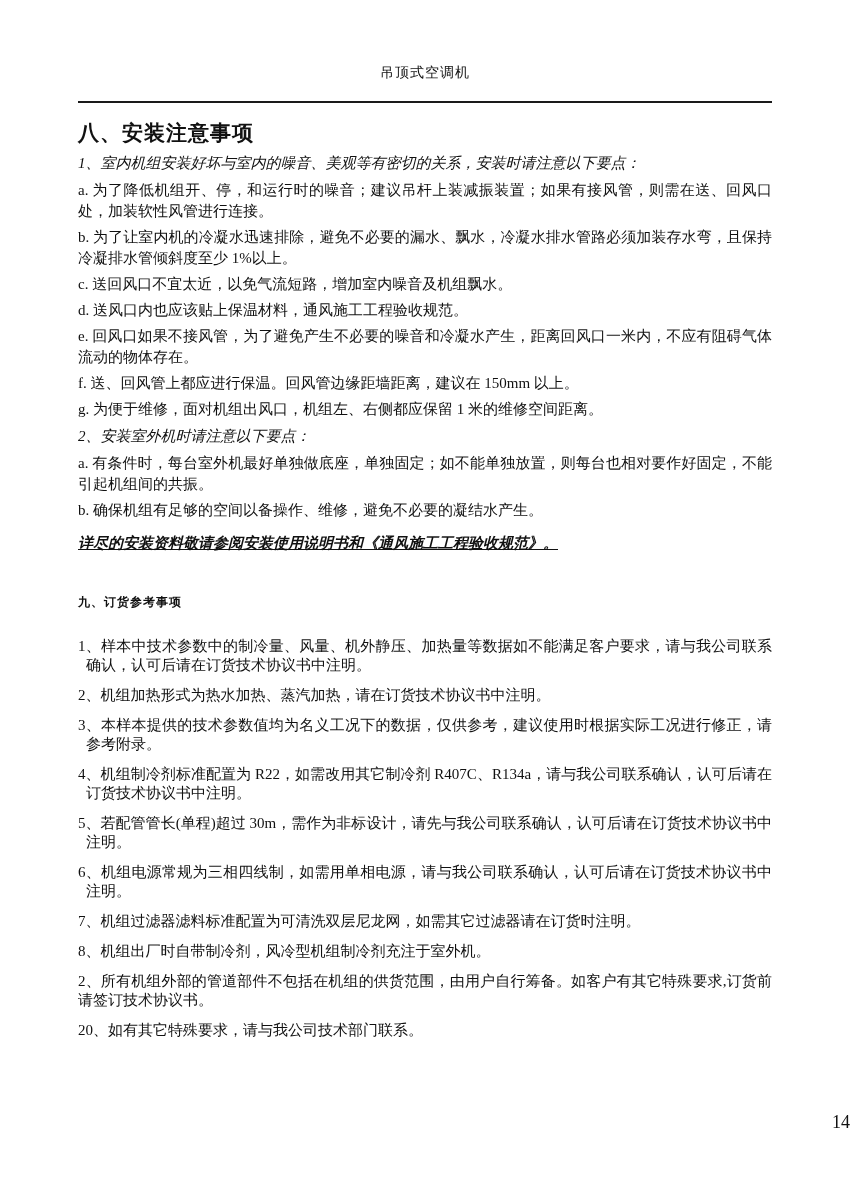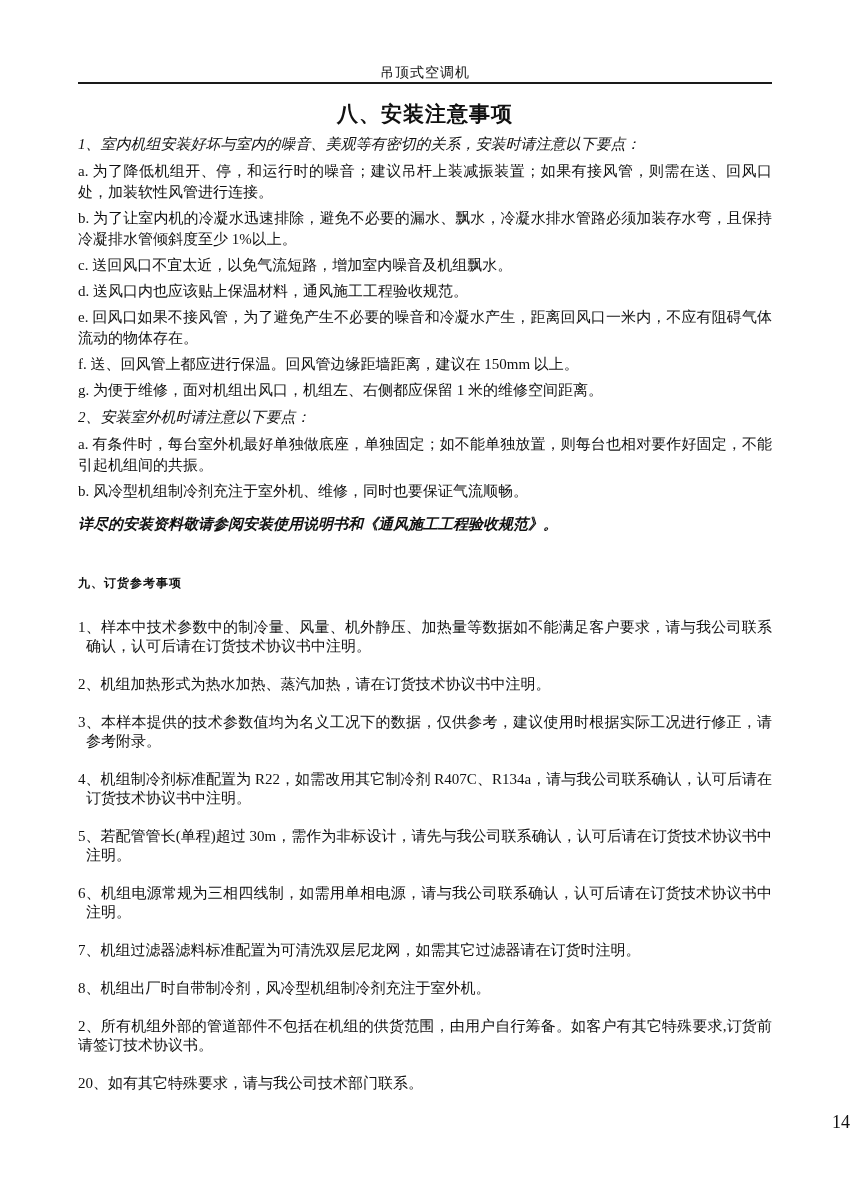--- a/index.html
+++ b/index.html
@@ -20,29 +20,28 @@
     width: 694px;
     margin: 0 auto;
     padding-top: 64px;
     height: 1138px;
   }
   .header-row {
     text-align: center;
     font-size: 14px;
     line-height: 18px;
     letter-spacing: 1px;
-    padding-bottom: 0;
+    padding-bottom: 19px;
     border-bottom: 2px solid #1a1a1a;
   }
   h1.sec8-title {
     font-size: 21px;
     font-weight: bold;
     margin: 16px 0 6px 0;
     letter-spacing: 1px;
-    text-align: center;
   }
   h2.sec9-title {
     font-size: 12px;
     font-weight: bold;
     margin: 40px 0 0 0;
     letter-spacing: 1px;
   }
   p.intro {
     font-style: italic;
     font-size: 15px;
@@ -54,28 +53,29 @@
     line-height: 21px;
     margin: 5px 0;
     text-align: justify;
   }
   p.note {
     font-size: 15px;
     font-weight: bold;
     font-style: italic;
     line-height: 21px;
     margin: 12px 0 0 0;
+    text-decoration: underline;
   }
   .order-list {
     margin-top: 26px;
     font-size: 15px;
     line-height: 19px;
   }
   .order-list p.item {
-    margin: 19px 0;
+    margin: 11px 0;
     text-align: justify;
     padding-left: 8px;
     text-indent: -8px;
   }
   .order-list p.item.flush {
     padding-left: 0;
     text-indent: 0;
   }
   .footer {
     position: absolute;
@@ -103,21 +103,21 @@
   <p class="body-par">b. 为了让室内机的冷凝水迅速排除，避免不必要的漏水、飘水，冷凝水排水管路必须加装存水弯，且保持冷凝排水管倾斜度至少 1%以上。</p>
   <p class="body-par">c. 送回风口不宜太近，以免气流短路，增加室内噪音及机组飘水。</p>
   <p class="body-par">d. 送风口内也应该贴上保温材料，通风施工工程验收规范。</p>
   <p class="body-par">e. 回风口如果不接风管，为了避免产生不必要的噪音和冷凝水产生，距离回风口一米内，不应有阻碍气体流动的物体存在。</p>
   <p class="body-par">f. 送、回风管上都应进行保温。回风管边缘距墙距离，建议在 150mm 以上。</p>
   <p class="body-par">g. 为便于维修，面对机组出风口，机组左、右侧都应保留 1 米的维修空间距离。</p>
 
   <p class="intro">2、安装室外机时请注意以下要点：</p>
 
   <p class="body-par">a. 有条件时，每台室外机最好单独做底座，单独固定；如不能单独放置，则每台也相对要作好固定，不能引起机组间的共振。</p>
-  <p class="body-par">b. 风冷型机组制冷剂充注于室外机、维修，同时也要保证气流顺畅。</p>
+  <p class="body-par">b. 确保机组有足够的空间以备操作、维修，避免不必要的凝结水产生。</p>
 
   <p class="note">详尽的安装资料敬请参阅安装使用说明书和《通风施工工程验收规范》。</p>
 
   <h2 class="sec9-title">九、订货参考事项</h2>
 
   <div class="order-list">
     <p class="item">1、样本中技术参数中的制冷量、风量、机外静压、加热量等数据如不能满足客户要求，请与我公司联系确认，认可后请在订货技术协议书中注明。</p>
     <p class="item">2、机组加热形式为热水加热、蒸汽加热，请在订货技术协议书中注明。</p>
     <p class="item">3、本样本提供的技术参数值均为名义工况下的数据，仅供参考，建议使用时根据实际工况进行修正，请参考附录。</p>
     <p class="item">4、机组制冷剂标准配置为 R22，如需改用其它制冷剂 R407C、R134a，请与我公司联系确认，认可后请在订货技术协议书中注明。</p>

